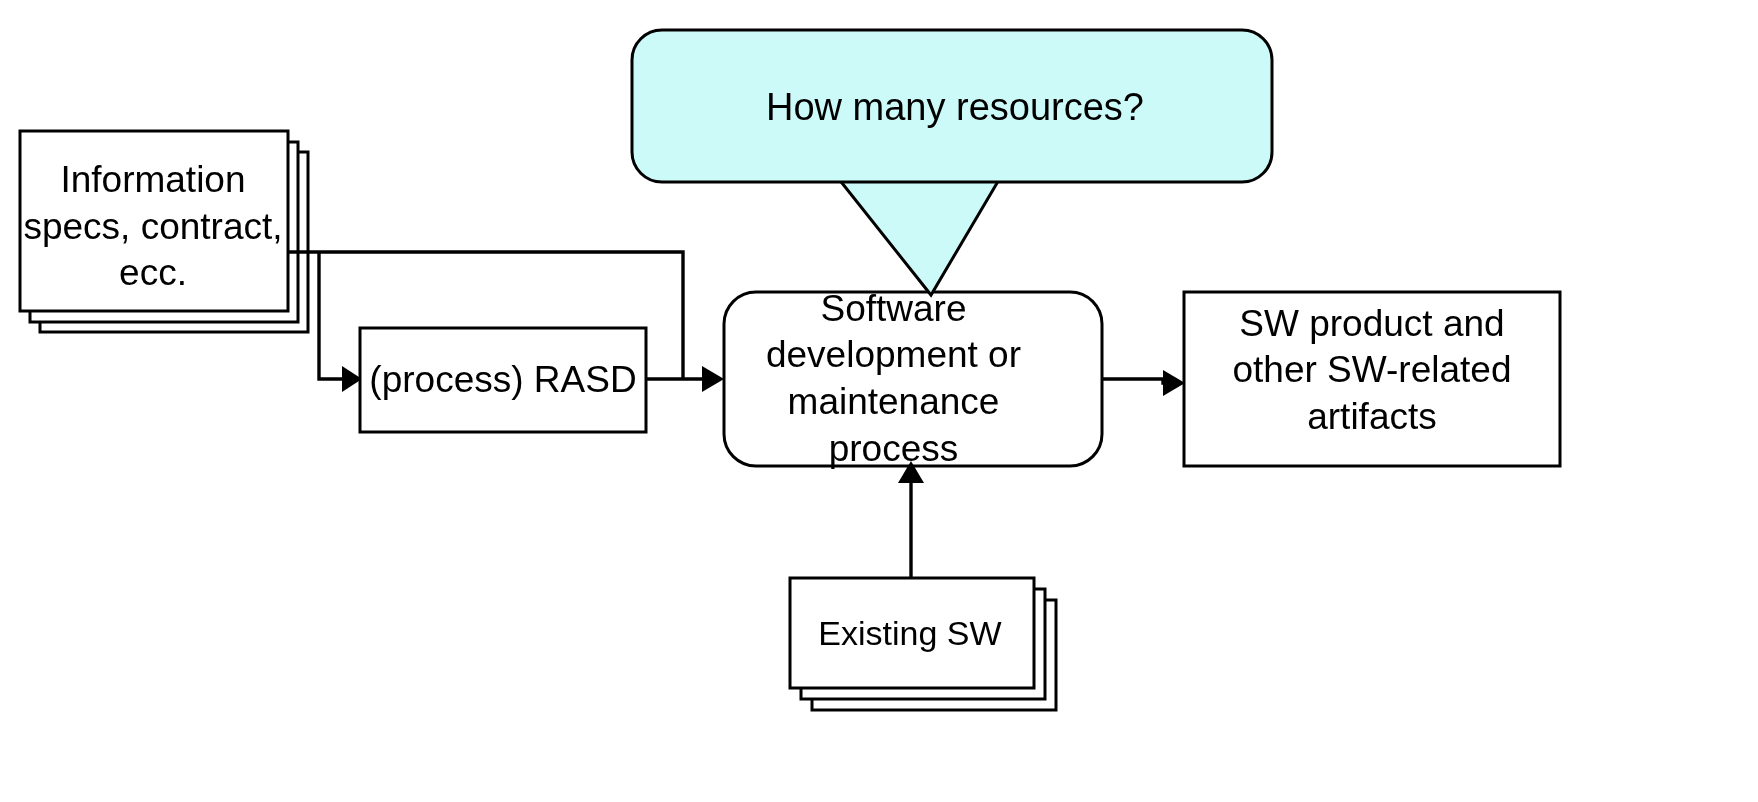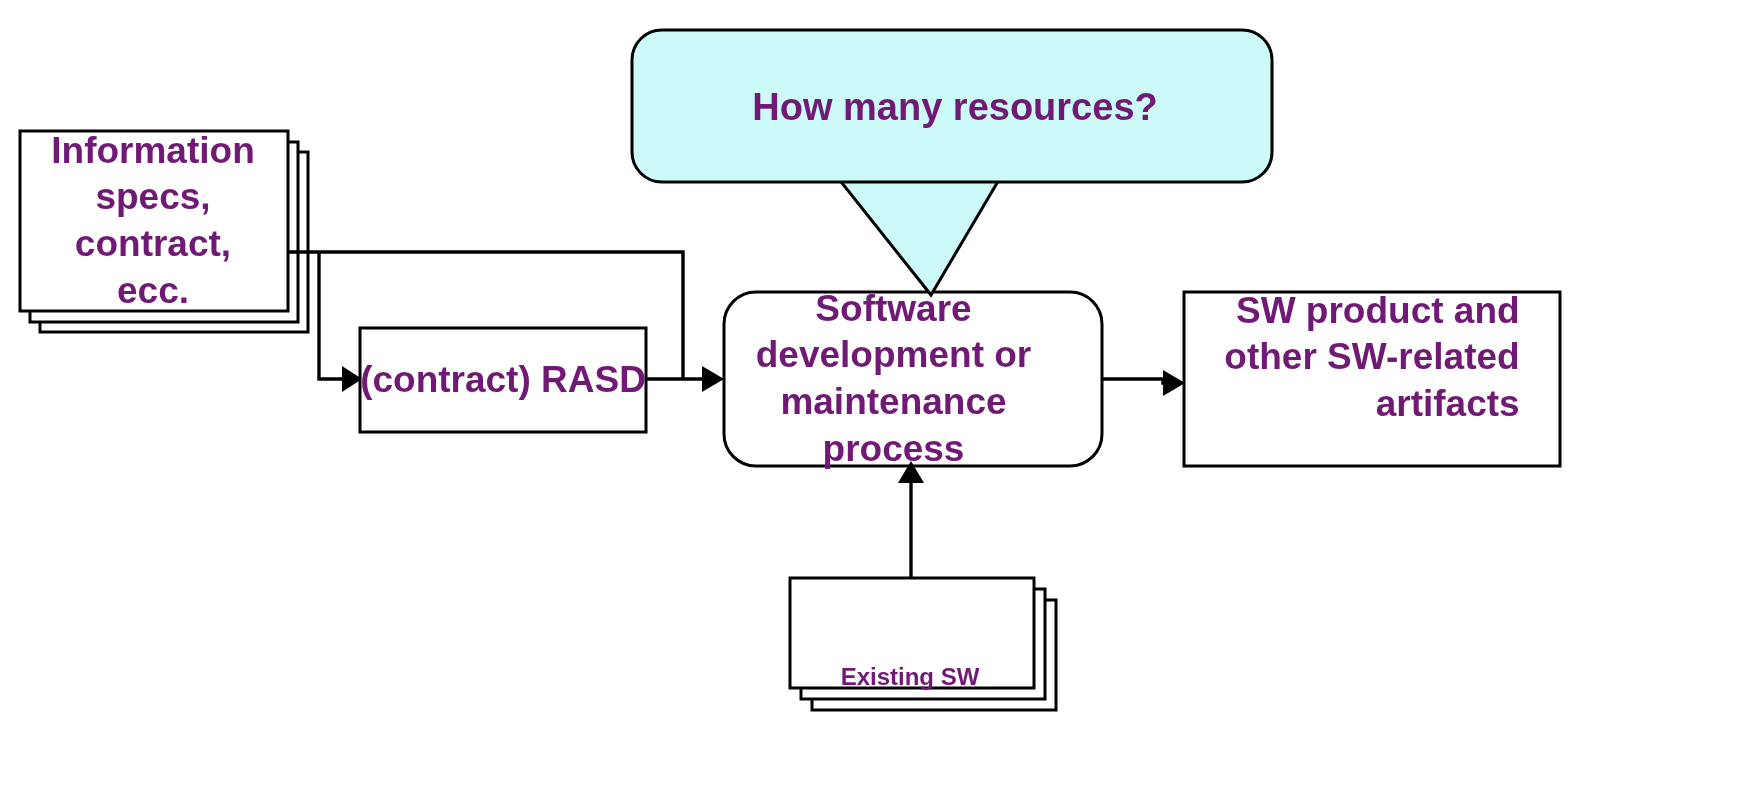--- a/index.html
+++ b/index.html
@@ -55,30 +55,29 @@
     fill: #000000;
     stroke: none;
   }
   .node-label {
     position: absolute;
     display: flex;
     flex-direction: row;
     align-items: center;
     justify-content: center;
     text-align: center;
-    color: #701a75;
+    color: #000000;
     font-family: "Liberation Sans", "DejaVu Sans", sans-serif;
     line-height: 1.26;
     white-space: pre-line;
     pointer-events: none;
-    font-weight: bold;
   }
   .lbl-information {
     left: 22px;
-    top: 137px;
+    top: 143px;
     width: 262px;
     height: 168px;
     font-size: 37px;
   }
   .lbl-rasd {
     left: 360px;
     top: 328px;
     width: 286px;
     height: 104px;
     font-size: 37px;
@@ -86,33 +85,31 @@
   .lbl-process {
     left: 726px;
     top: 293px;
     width: 335px;
     height: 172px;
     font-size: 37px;
     border-radius: 17px;
   }
   .lbl-product {
     left: 1184px;
-    top: 293px;
+    top: 306px;
     width: 376px;
     height: 129px;
     font-size: 37px;
-    text-align: right;
   }
   .lbl-existing {
     left: 790px;
     top: 578px;
     width: 240px;
     height: 110px;
-    font-size: 24px;
-    margin-top: 44px;
+    font-size: 34px;
   }
   .lbl-callout {
     left: 636px;
     top: 30px;
     width: 638px;
     height: 155px;
     font-size: 38px;
     line-height: 1.28;
   }
   .lbl-callout .line { display: block; }
@@ -179,21 +176,21 @@
       <rect class="stack-back" x="812" y="600" width="244" height="110"></rect>
       <rect class="stack-back" x="801" y="589" width="244" height="110"></rect>
       <rect class="shape-stroke" x="790" y="578" width="244" height="110"></rect>
     </g>
   </svg>
 
   <div class="node-label lbl-information">Information
 specs, contract,
 ecc.</div>
 
-  <div class="node-label lbl-rasd">(contract) RASD</div>
+  <div class="node-label lbl-rasd">(process) RASD</div>
 
   <div class="node-label lbl-process">Software
 development or
 maintenance process</div>
 
   <div class="node-label lbl-product">SW product and
 other SW-related
 artifacts</div>
 
   <div class="node-label lbl-existing">Existing SW</div>

